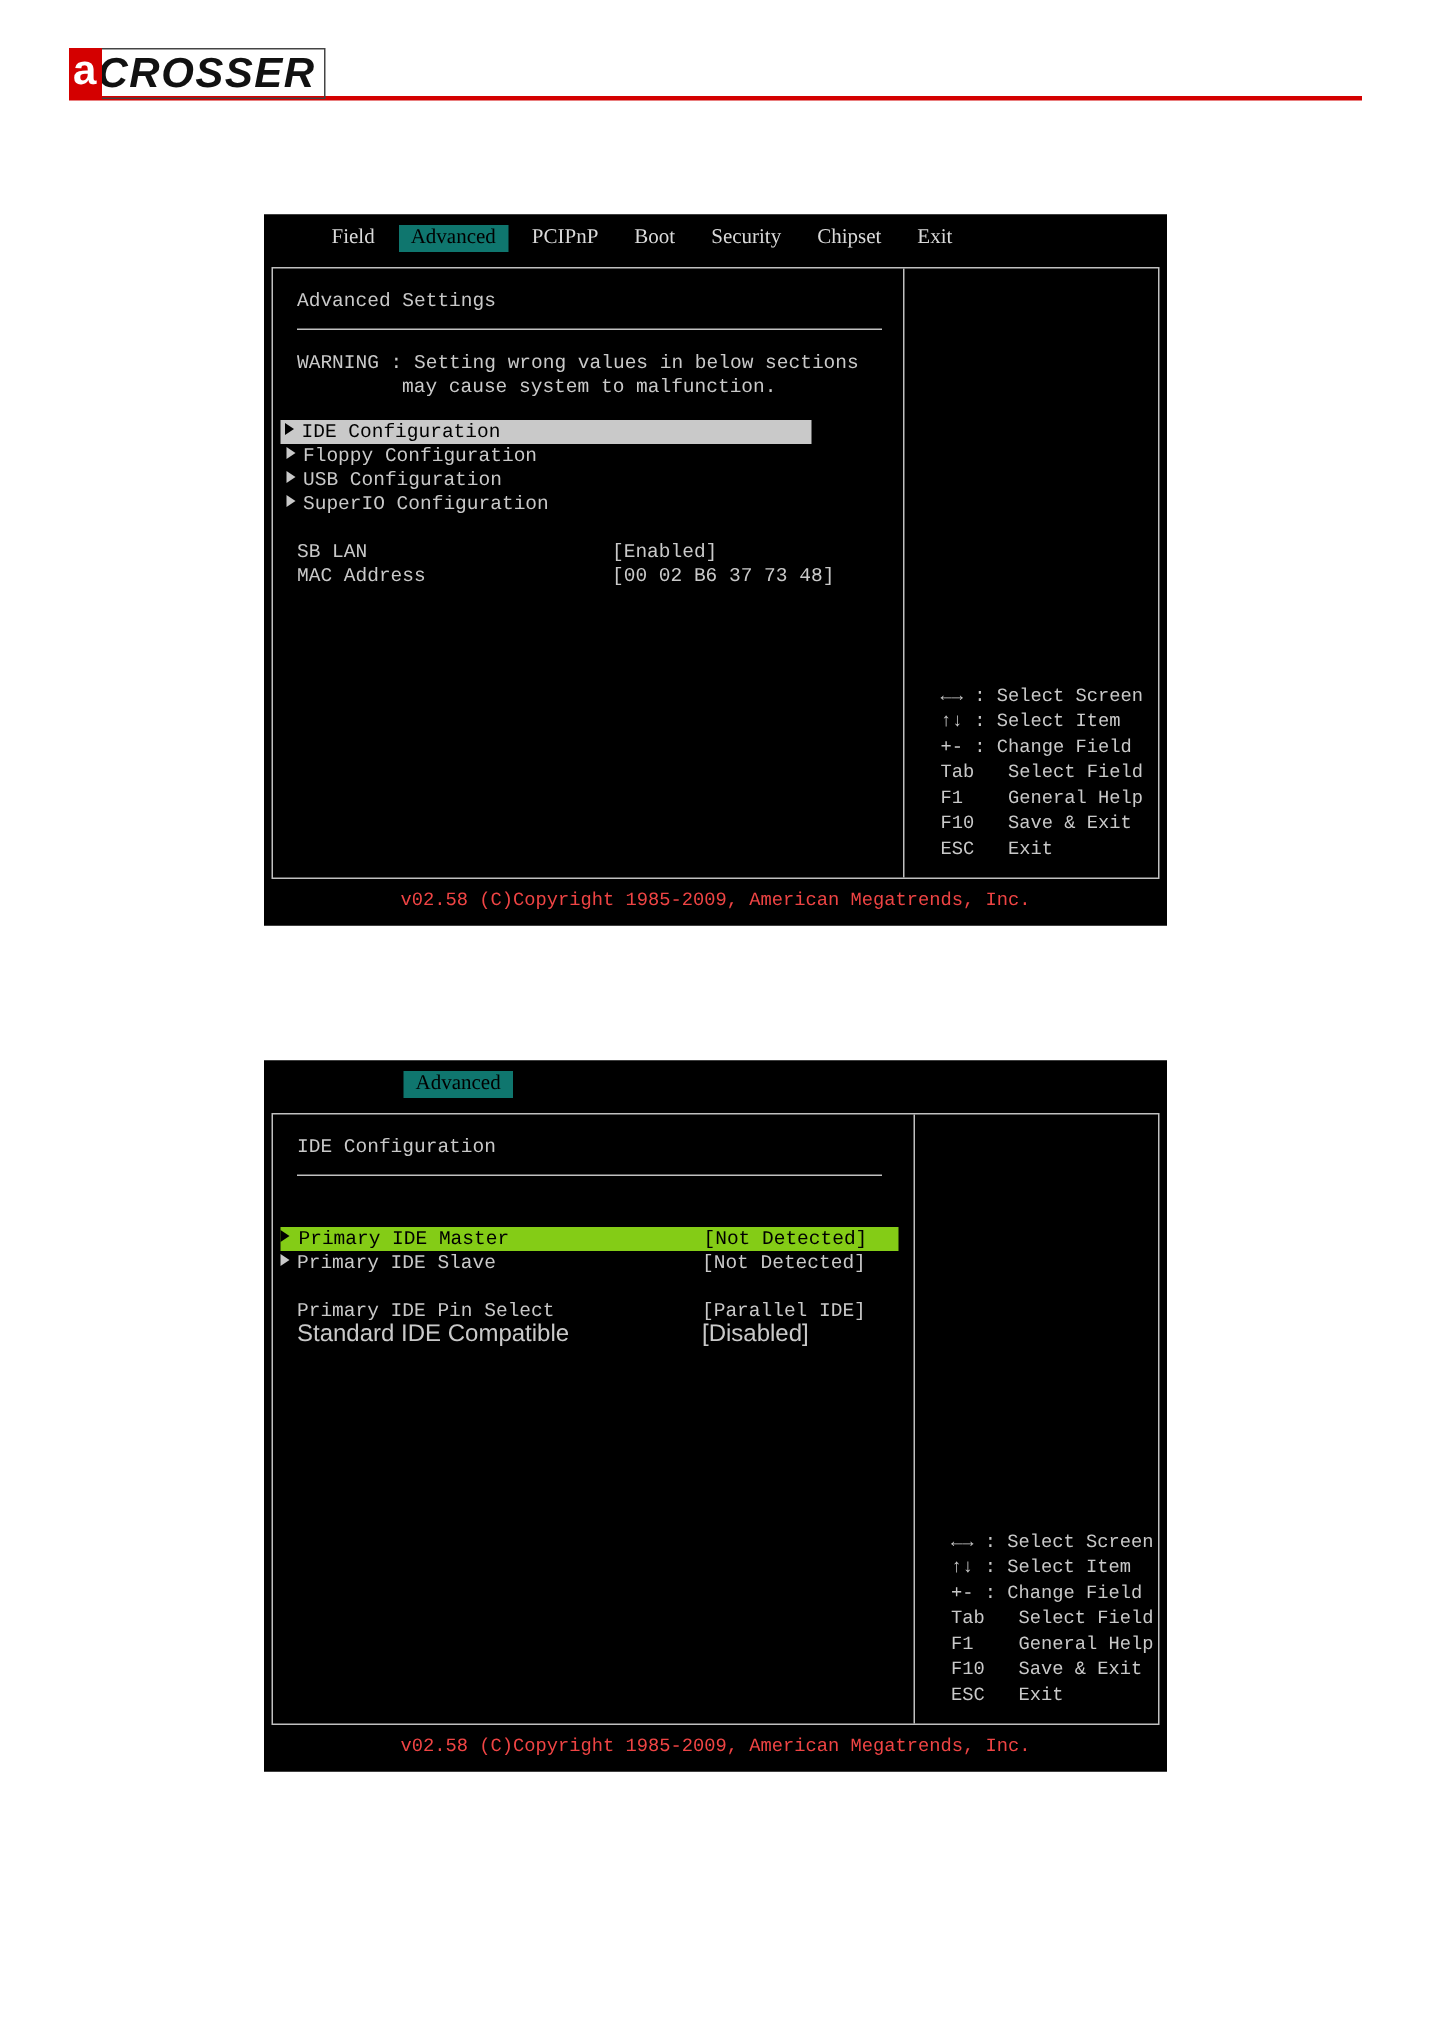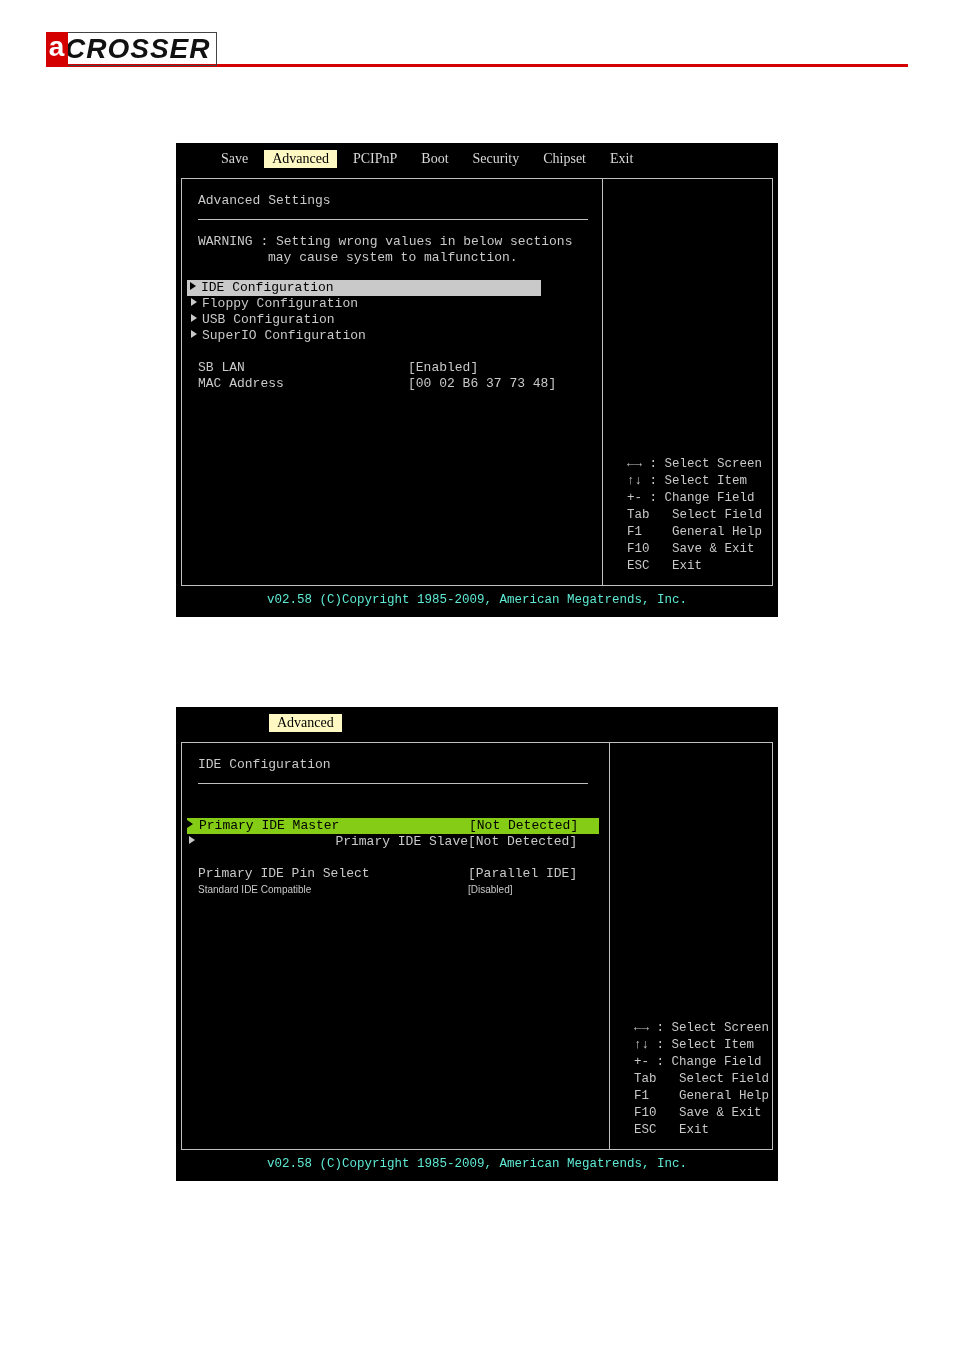--- a/index.html
+++ b/index.html
@@ -59,21 +59,21 @@
     padding: 6px 0 10px 36px;
     font-family: "Times New Roman", serif;
     font-size: 14px;
     color: #d9d9d9;
     gap: 8px;
   }
   .bios-tabs .tab {
     padding: 1px 8px;
   }
   .bios-tabs .tab.selected {
-    background: #fef9c3;
+    background: #0f766e;
     color: #000;
     font-family: Liberation Serif, serif;
   }
   .bios-body {
     position: relative;
     display: flex;
     border: 1px solid #c0c0c0;
     margin: 0 4px;
     height: 408px;
     box-sizing: border-box;
@@ -130,50 +130,50 @@
   .kv.sel .k { padding-left:1px; }
   .legend {
     position: absolute;
     bottom: 10px; left: 24px;
     white-space: pre;
   }
   .legend div { line-height: 17px; }
   .bios-footer {
     text-align: center;
     padding: 6px 0 8px 0;
-    color: #5eead4;
+    color: #ef4444;
     font-size: 12.5px;
   }
   .tri {
     display:inline-block;
     width:0;height:0;
     border-top:4px solid transparent;
     border-bottom:4px solid transparent;
     border-left:6px solid currentColor;
     margin-right:3px;
     vertical-align: 1px;
   }
-  .sans { font-family: Arial, sans-serif; font-size:10px; }
+  .sans { font-family: Arial, sans-serif; font-size:16px; }
 </style>
 </head>
 <body>
 
 <div class="page">
 
   <div class="branding">
     <div class="brand-logo">
       <span class="accent">a</span>
       <span>CROSSER</span>
     </div>
     <div class="brand-rule"></div>
   </div>
 
   <div class="bios-shell">
     <div class="bios-tabs" id="tabs1">
-        <span class="tab">Save</span>
+        <span class="tab">Field</span>
         <span class="tab selected">Advanced</span>
         <span class="tab">PCIPnP</span>
         <span class="tab">Boot</span>
         <span class="tab">Security</span>
         <span class="tab">Chipset</span>
         <span class="tab">Exit</span>
       </div>
     <div class="bios-body">
       <div class="bios-left">
         <div class="section-title">Advanced Settings</div>
@@ -227,21 +227,21 @@
       <div class="bios-left">
         <div class="section-title">IDE Configuration</div>
         <div class="hr"></div>
         <div style="height:20px"></div>
         <div id="rows2">
             <div class="kv sel" style="margin-left: -11px;">
               <span class="arrow" style="width:11px;display:inline-block"><span class="tri"></span></span>
               <span class="k" style="width:270px">Primary IDE Master</span>
               <span class="v">[Not Detected]</span>
             </div>
-            <div class="kv" style="margin-left: -11px; width: 412px; text-align: right;">
+            <div class="kv" style="margin-left: -11px; width: 412px;">
               <span class="arrow" style="width:11px;display:inline-block"><span class="tri"></span></span>
               <span class="k" style="width:270px">Primary IDE Slave</span>
               <span class="v">[Not Detected]</span>
             </div>
             <div style="height: 16px;"></div>
             <div class="kv" style="margin-left: -11px; width: 412px;">
               <span style="width:11px;display:inline-block"></span>
               <span class="k" style="width:270px">Primary IDE Pin Select</span>
               <span class="v">[Parallel IDE]</span>
             </div>

